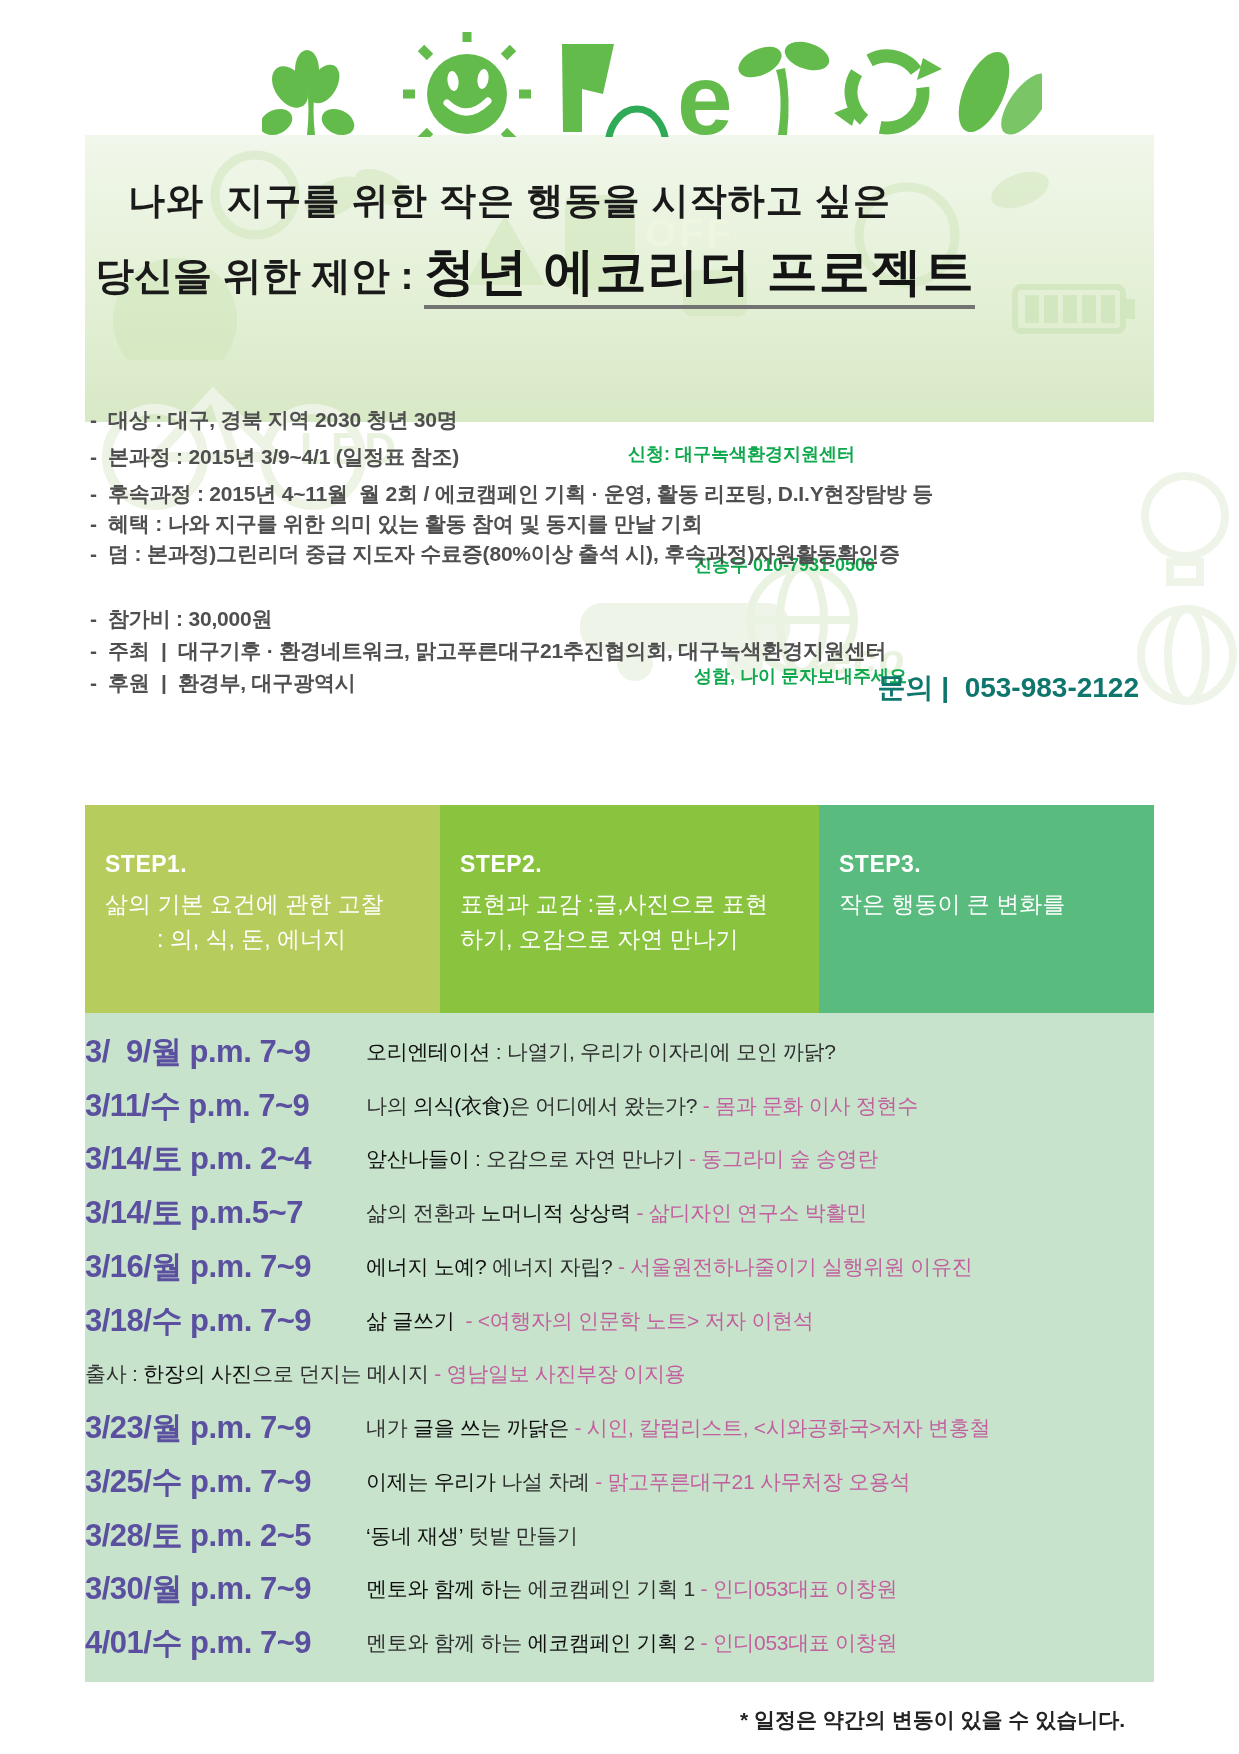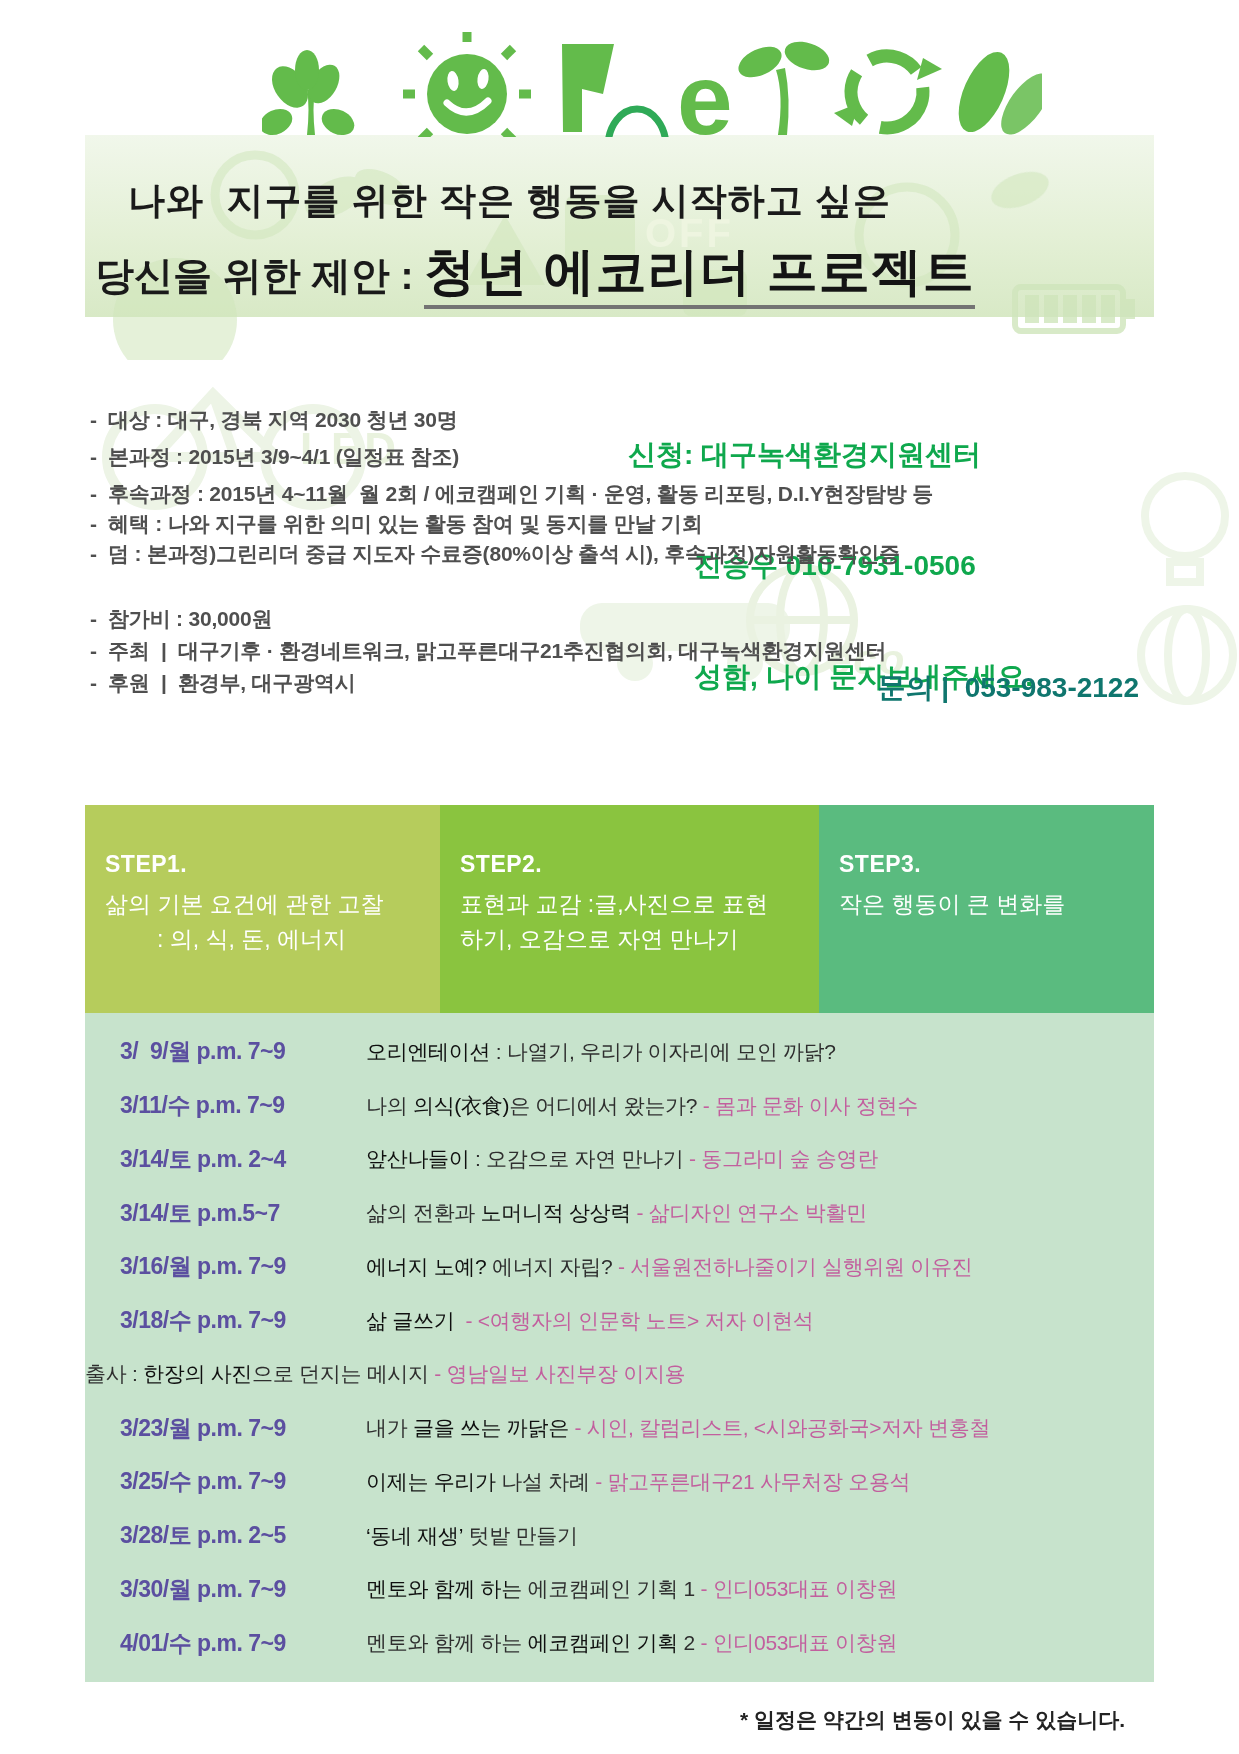--- a/index.html
+++ b/index.html
@@ -1,20 +1,20 @@
 <!DOCTYPE html>
 <html><head>
 <meta charset="utf-8">
 <style>
   html,body{margin:0;padding:0;background:#ffffff;}
   .page{position:relative;width:1239px;height:1754px;background:#fff;overflow:hidden;
         font-family:"Liberation Sans",sans-serif;}
 
   
-  .band{position:absolute;left:85px;top:135px;width:1069px;height:182px;
+  .band{position:absolute;left:85px;top:135px;width:1069px;height:287px;
         background:linear-gradient(180deg,#f1f7eb 0%,#e4f0d6 55%,#d8e9c6 100%);}
   .band-wm{position:absolute;left:0;top:0;}
   .wm-off{position:absolute;left:560px;top:76px;font-size:40px;font-weight:800;
           color:#eef5e0;letter-spacing:3px;}
   .title1{position:absolute;left:128px;top:176px;font-size:37px;font-weight:800;
           color:#1a1a1a;letter-spacing:1px;white-space:pre;}
   .title2{position:absolute;left:95px;top:238px;white-space:pre;}
   .title2 .prefix{font-size:39px;font-weight:800;color:#1a1a1a;}
   .title2 .main{font-size:51px;font-weight:800;color:#141414;letter-spacing:1px;
           border-bottom:4px solid #737373;padding-bottom:5px;}
@@ -23,21 +23,21 @@
   .topicons{position:absolute;left:262px;top:32px;}
 
   
   .wm-led{position:absolute;left:300px;top:424px;font-size:44px;font-weight:800;
           color:#e9f2de;letter-spacing:4px;}
   .wm-eco{position:absolute;left:828px;top:636px;font-size:42px;font-weight:800;
           font-style:italic;color:#e9f2de;letter-spacing:2px;}
   .wm-svg{position:absolute;}
 
   
-  .contact{position:absolute;left:628px;top:362px;color:#0fa84d;font-size:28px;
+  .contact{position:absolute;left:628px;top:362px;color:#0fa84d;font-size:18px;
            font-weight:800;line-height:37px;white-space:pre;}
   .contact .ind{padding-left:66px;}
 
   
   .info-item{position:absolute;left:90px;font-size:21px;font-weight:600;color:#4f4f4f;
              white-space:pre;letter-spacing:-0.2px;}
   .i0{top:406px}.i1{top:443px}.i2{top:480px}.i3{top:510px}.i4{top:540px}
   .i5{top:605px}.i6{top:637px}.i7{top:669px}
   .inquiry{position:absolute;top:669px;right:100px;font-size:28px;font-weight:700;
            color:#0f766e;white-space:pre;}
@@ -48,22 +48,22 @@
   .step .label{font-size:23px;font-weight:700;margin-bottom:9px;letter-spacing:0.5px;}
   .step .l{font-size:23px;line-height:35px;font-weight:500;white-space:pre;}
   .step .indent{padding-left:52px;}
   .s1{width:355px}.s2{width:379px}.s3{width:335px}
 
   
   .table{position:absolute;left:85px;top:1013px;width:1069px;height:669px;
          background:#c7e3cc;display:flex;flex-direction:column;
          padding:12px 0;box-sizing:border-box;}
   .row{flex:1;display:flex;align-items:center;}
-  .date{width:281px;padding-left:35px;box-sizing:border-box;color:#5b4fa0;
-        font-size:23px;font-weight:600;white-space:pre;letter-spacing:-0.5px;}
+  .date{width:281px;box-sizing:border-box;color:#5b4fa0;
+        font-size:31px;font-weight:600;white-space:pre;letter-spacing:-0.5px;}
   .content{font-size:21px;letter-spacing:-0.3px;white-space:pre;}
   .seg-n{color:#2e2e2e;font-weight:500;}
   .seg-b{color:#0f0f0f;font-weight:400;}
   .seg-p{color:#c25f9e;font-weight:500;}
 
   .footnote{position:absolute;top:1706px;right:114px;font-size:21px;color:#222;
             font-weight:600;}
 </style>
 </head>
 <body>

